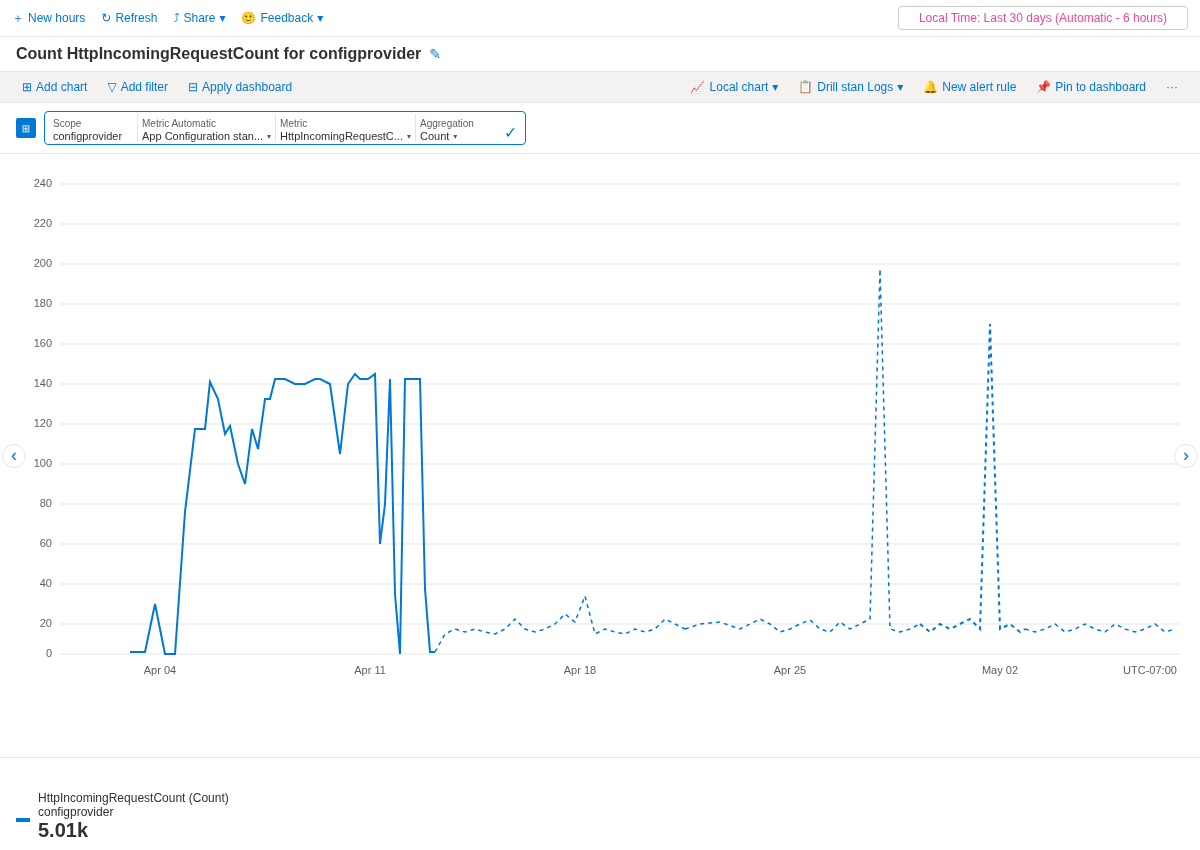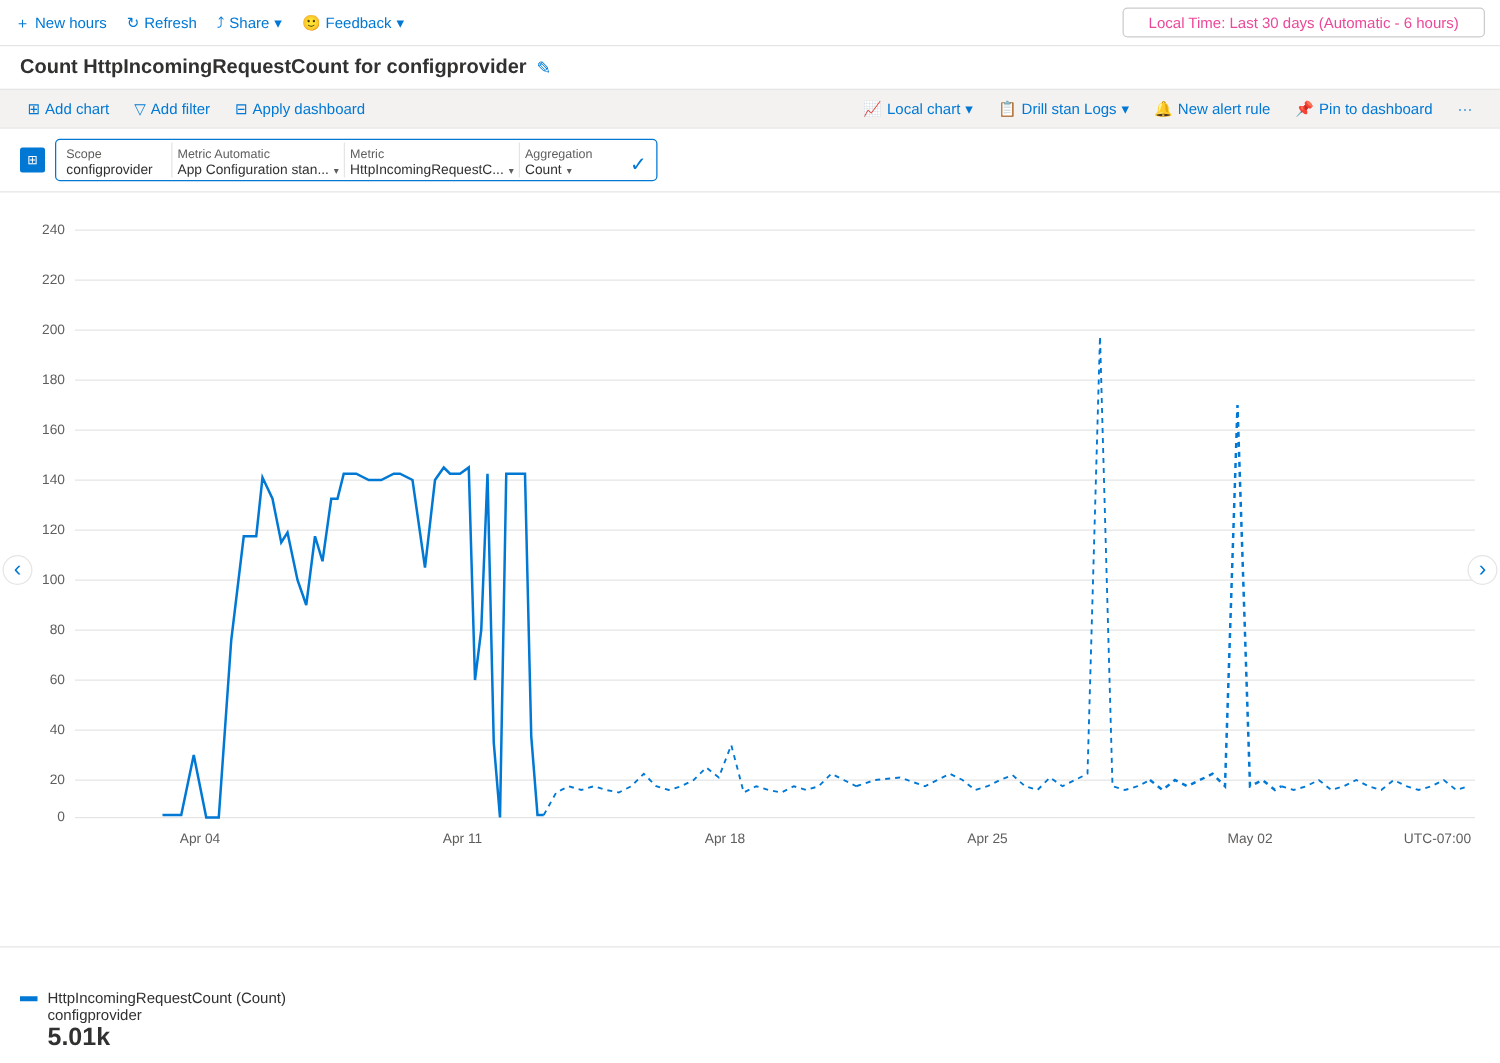--- a/index.html
+++ b/index.html
@@ -61,21 +61,21 @@
       font-size: 18px; color: #0078d4; cursor: pointer; z-index: 10;
       background: #fff; border: 1px solid #e5e5e5; border-radius: 50%;
       width: 24px; height: 24px; display: flex; align-items: center; justify-content: center;
     }
     .nav-arrow-left { left: 2px; }
     .nav-arrow-right { right: 2px; }
 
     .legend-area {
       padding: 8px 16px; border-top: 1px solid #e5e5e5; background: #fff;
     }
-    .legend-item { display: flex; align-items: flex-start; gap: 8px; margin-top: 25px; }
+    .legend-item { display: flex; align-items: center; gap: 8px; margin-top: 25px; }
     .legend-color { width: 14px; height: 4px; background: #0078d4; margin-top: 6px; flex-shrink: 0; }
     .legend-text { font-size: 12px; color: #323130; }
     .legend-value { font-size: 20px; font-weight: 600; color: #323130; }
 
     .page-wrapper { display: flex; flex-direction: column; height: 850px; }
     .main-content { display: flex; flex-direction: column; flex: 1; overflow: hidden; }
   </style>
 </head>
 <body>
 

